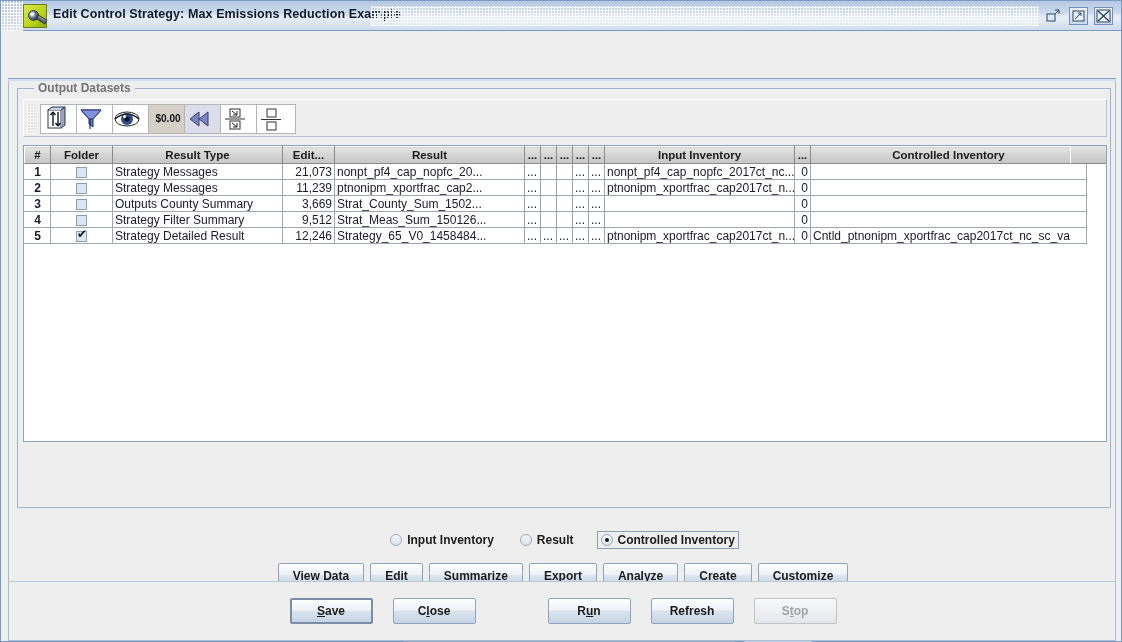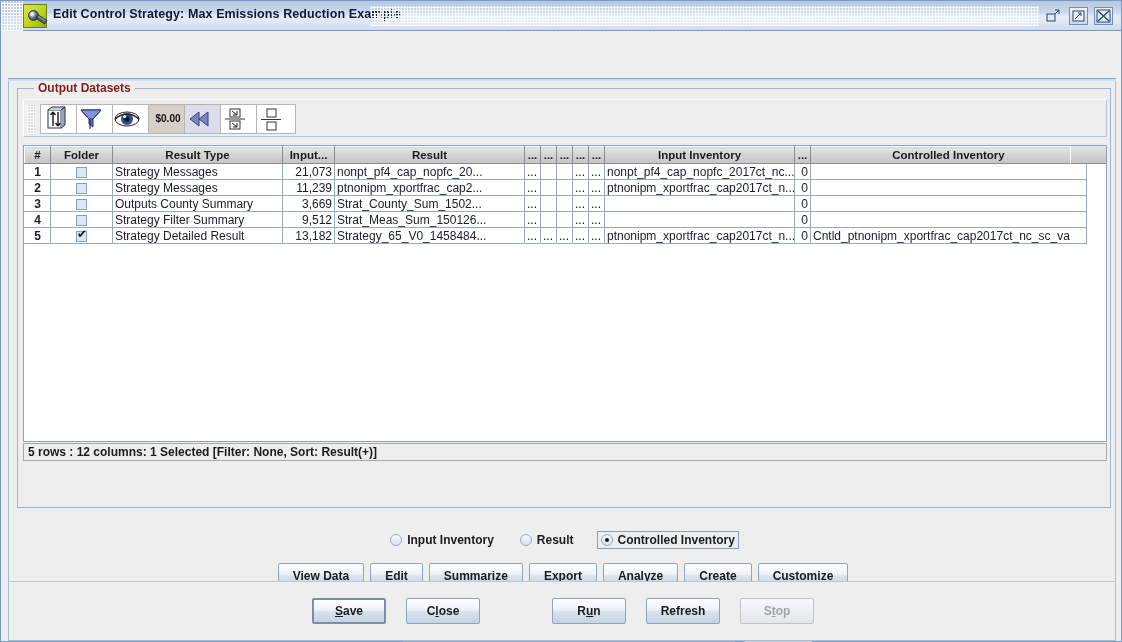--- a/index.html
+++ b/index.html
@@ -110,21 +110,21 @@
   
   #panel {
     position: absolute; left: 8px; top: 7px;
     width: 1094px; height: 420px;
     border: 1px solid #9fb3cb;
     background: #eeeeee;
   }
   #panel-legend {
     position: absolute; left: 16px; top: -8px;
     background: #eeeeee; padding: 0 4px;
-    font-size: 12px; font-weight: bold; color: #7f1d1d;
+    font-size: 12px; font-weight: bold; color: #737373;
   }
 
   
   #toolbar {
     position: absolute; left: 5px; top: 10px;
     width: 1084px; height: 38px;
     background: #eeeeee;
     border: 1px solid #b8c4d0;
     border-top-color: #ffffff; border-left-color: #ffffff;
   }
@@ -268,21 +268,21 @@
     position: absolute; left: 7px; top: 580px;
     width: 1108px; height: 60px;
     background: #eeeeee;
     border: 1px solid #a9bdd4;
     border-top: 1px solid #b9c8d8;
   }
   #bottom-btns {
     position: absolute; left: 0; top: 16px; width: 1108px;
     display: flex; justify-content: center; align-items: center;
   }
-  #bottom-btns .swbtn { height: 26px; width: 74px; }
+  #bottom-btns .swbtn { height: 26px; width: 83px; }
   .gap-sm { width: 20px; }
   .gap-lg { width: 72px; }
 </style>
 </head>
 <body>
 
 <div id="window">
 
   <div id="titlebar">
     <div class="leftstrip"></div>
@@ -397,21 +397,21 @@
               <col style="width:16px">
             <col style="width:190px">
               <col style="width:16px">
               <col style="width:276px">
           </colgroup>
           <thead>
             <tr>
               <th>#</th>
               <th>Folder</th>
               <th>Result Type</th>
-              <th>Input...</th>
+              <th>Edit...</th>
               <th>Result</th>
               <th>...</th>
               <th>...</th>
               <th>...</th>
               <th>...</th>
               <th>...</th>
               <th>Input Inventory</th>
               <th>...</th>
               <th>Controlled Inventory</th>
             </tr>
@@ -474,37 +474,36 @@
                 <td class="dots">...</td>
                 <td class="dots">...</td>
                 <td></td>
                 <td class="num">0</td>
                 <td></td>
               </tr>
               <tr>
                 <td class="rownum">5</td>
                 <td class="ctr"><span class="cbox checked"></span></td>
                 <td>Strategy Detailed Result</td>
-                <td class="num">13,182</td>
+                <td class="num">12,246</td>
                 <td>Strategy_65_V0_1458484...</td>
                 <td class="dots">...</td>
                 <td class="dots">...</td>
                 <td class="dots">...</td>
                 <td class="dots">...</td>
                 <td class="dots">...</td>
                 <td>ptnonipm_xportfrac_cap2017ct_n...</td>
                 <td class="num">0</td>
                 <td>Cntld_ptnonipm_xportfrac_cap2017ct_nc_sc_va</td>
               </tr>
             </tbody>
         </table>
         <div id="table-filler"></div>
       </div>
 
-      <div id="statusbar">5 rows : 12 columns: 1 Selected [Filter: None, Sort: Result(+)]</div>
     </div>
 
     <div id="radio-row">
       <div class="radio-item">
         <span class="radio-dot"></span>
         <span class="radio-label">Input Inventory</span>
       </div>
       <div class="radio-item">
         <span class="radio-dot"></span>
         <span class="radio-label">Result</span>

